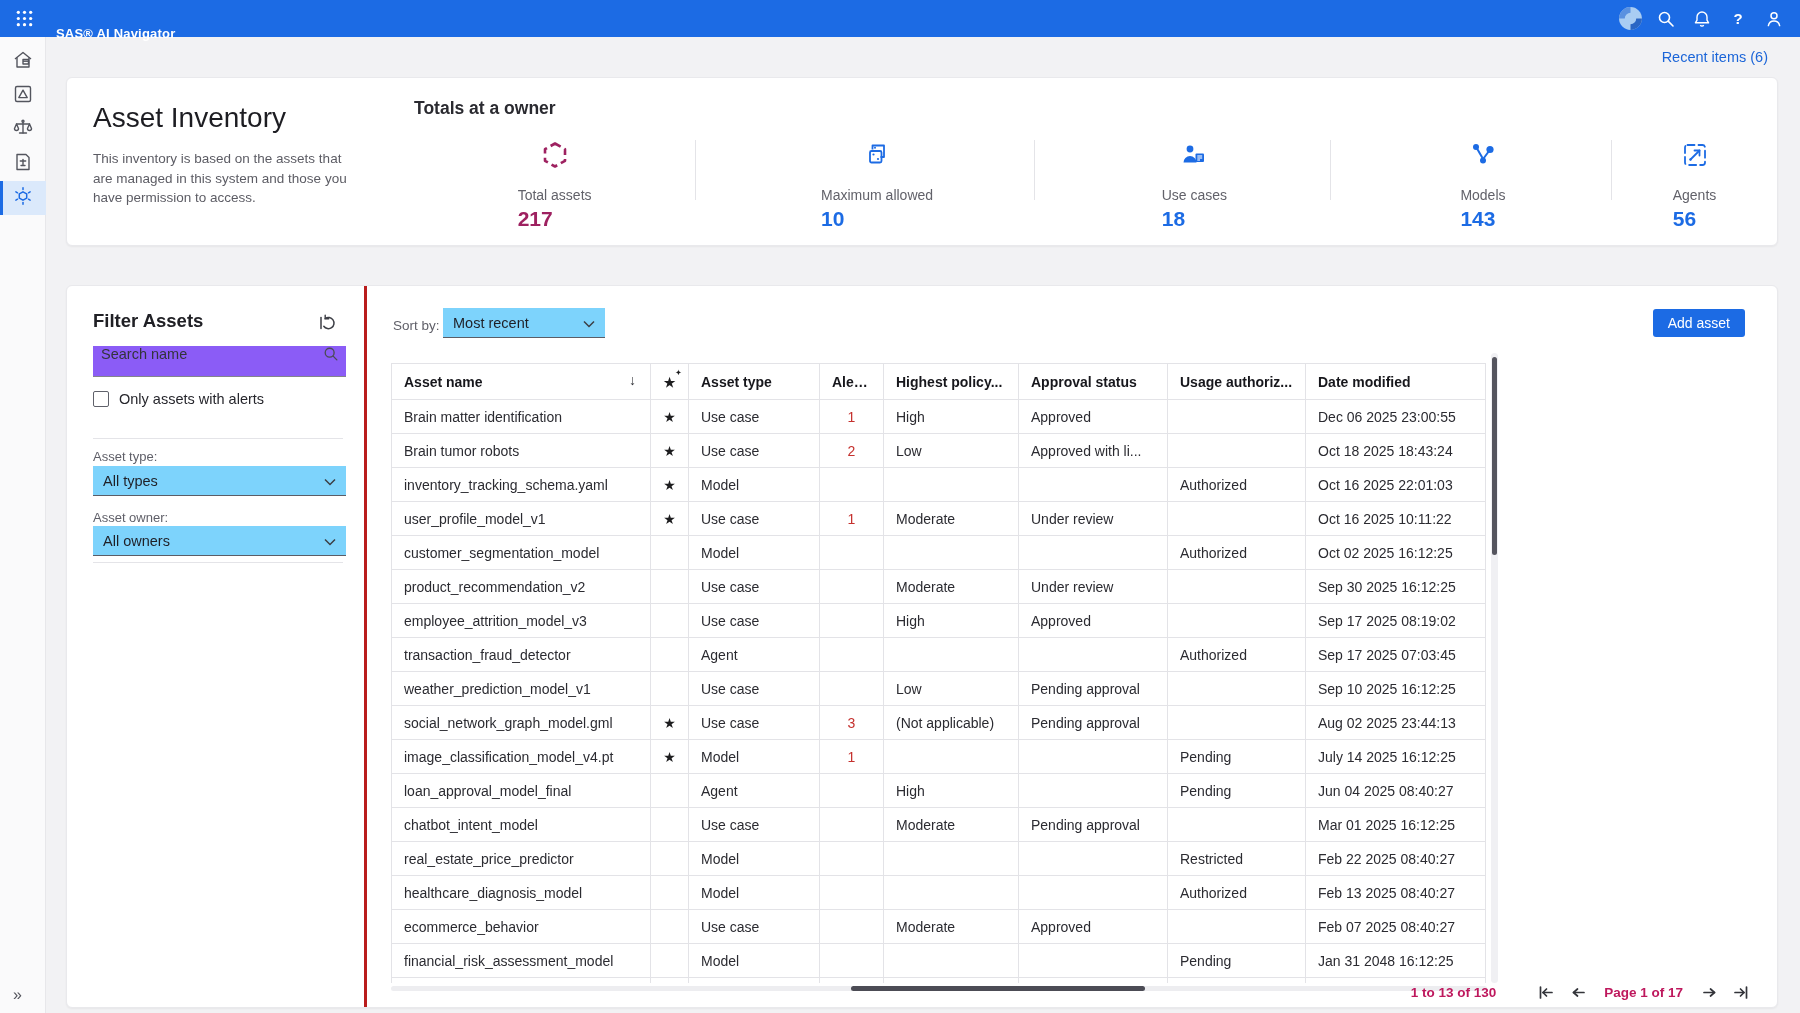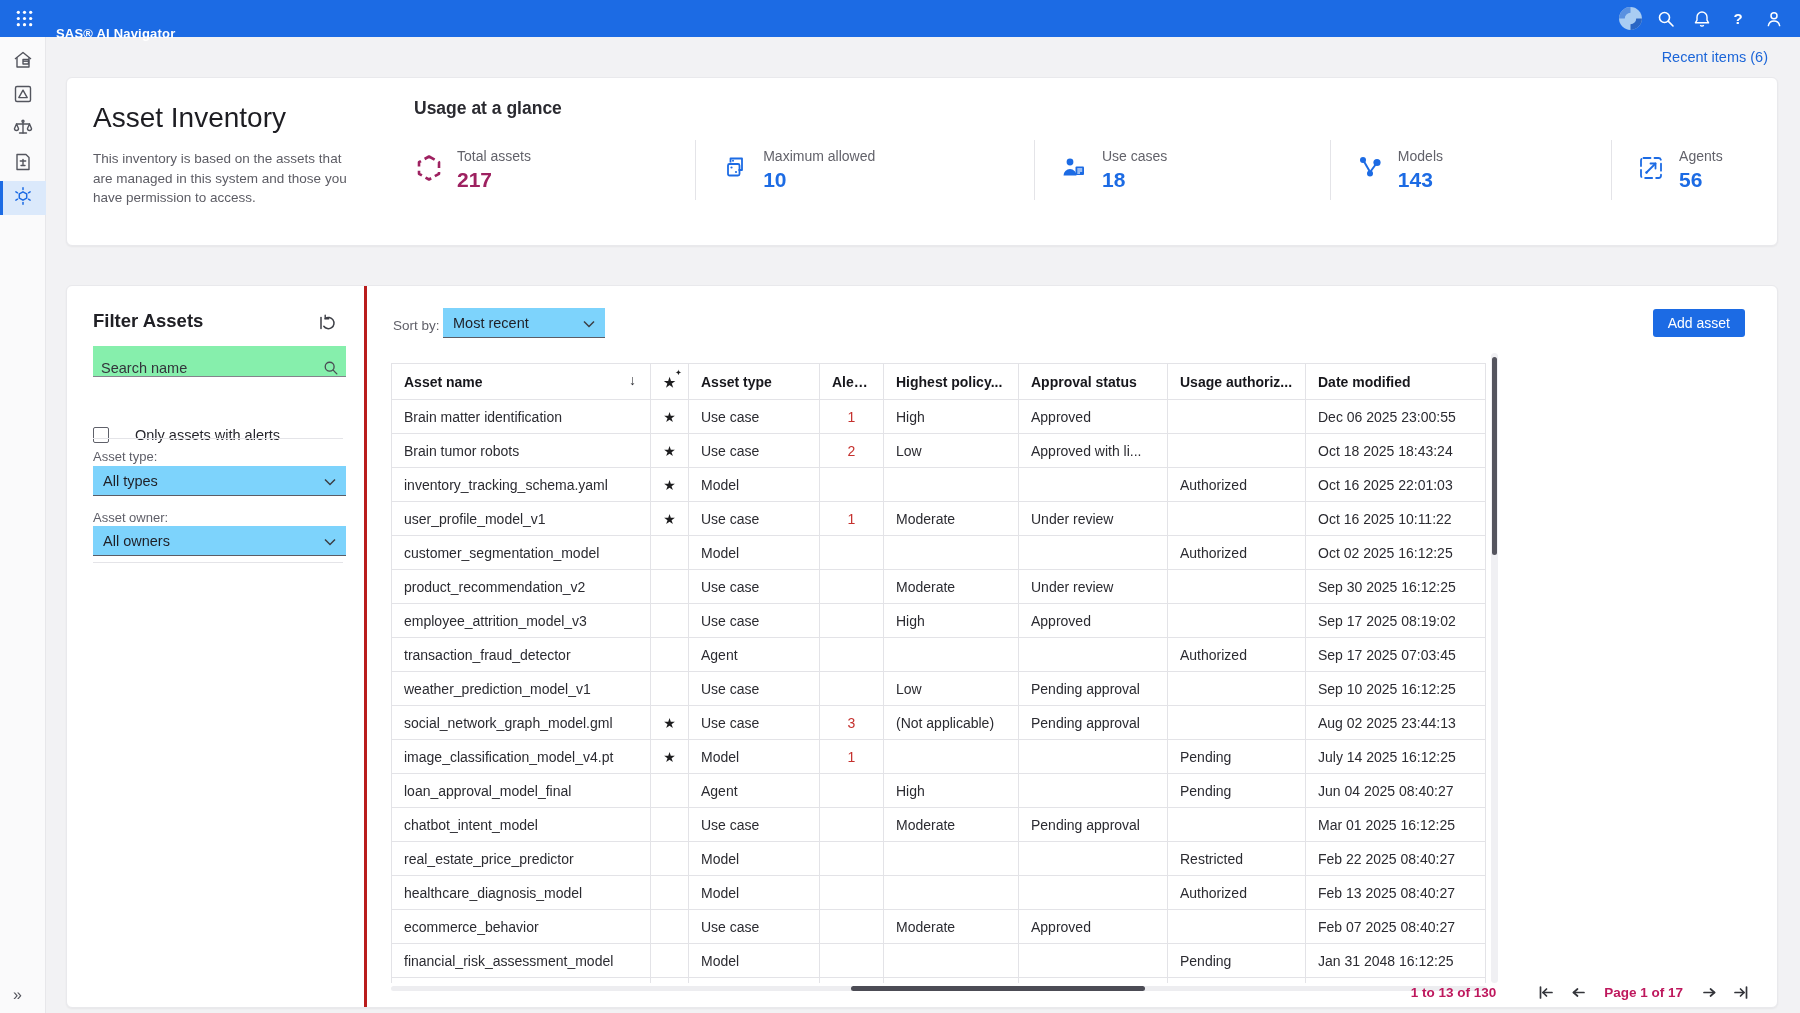--- a/index.html
+++ b/index.html
@@ -34,36 +34,36 @@
 
   .card { position:absolute; background:#fff; border:1px solid #e9e9ec; border-radius:6px; box-shadow:0 1px 2px rgba(0,0,0,.05); }
   .card-header { left:20px; top:40px; width:1712px; height:169px; }
   .card-main   { left:20px; top:248px; width:1712px; height:723px; }
 
   
   .ai-title { position:absolute; left:26px; top:24px; font-size:28px; font-weight:400; color:#1d1d22; }
   .ai-desc  { position:absolute; left:26px; top:71px; width:266px; font-size:13.5px; line-height:1.45; color:#5c5c64; }
   .totals-title { position:absolute; left:347px; top:20px; font-size:17.5px; color:#2a2a30; }
   .stats-row { position:absolute; left:347px; top:56px; right:24px; height:72px; display:flex; align-items:center; }
-  .stat { display:flex; align-items:center; gap:13px; height:60px; }
+  .stat { display:flex; align-items:center; gap:13px; height:60px;flex-direction:column; }
   .stat + .stat { border-left:1px solid #e4e4e8; padding-left:24px; }
   .stat-1 { flex-basis:21%; }  .stat-2 { flex-basis:25.3%; } .stat-3 { flex-basis:22.1%; }
   .stat-4 { flex-basis:21%; }  .stat-5 { flex-basis:10.6%; }
   .stat-label { font-size:14px; color:#62626a; margin-bottom:4px; }
   .stat-value { font-size:21px; font-weight:700; }
 
   
   .filter-panel { position:absolute; left:0; top:0; bottom:0; width:300px; border-right:3px solid #b91c1c; }
   .filter-title { position:absolute; left:26px; top:24px; font-size:18.5px; color:#202025; }
   .filter-reset { position:absolute; right:26px; top:26px; width:22px; height:22px; }
-  .search-box { position:absolute; left:26px; top:60px; width:253px; height:31px; background:#86efac; border-bottom:1px solid #84848c; display:flex; align-items:flex-end; }
+  .search-box { position:absolute; left:26px; top:60px; width:253px; height:31px; background:#8b5cf6; border-bottom:1px solid #84848c; display:flex; align-items:flex-start; }
   .search-box input { flex:1; min-width:0; background:transparent; border:none; outline:none; font:14.5px "Liberation Sans", sans-serif; color:#2a2b31; padding:0 8px; }
   .search-box input::placeholder { color:#33343b; opacity:1; }
   .search-box .mag { padding-right:7px; display:flex; }
-  .alerts-check { position:absolute; left:26px; top:105px; display:flex; align-items:center; gap:26px; font-size:14.5px; color:#26262c;margin-top:36px; }
+  .alerts-check { position:absolute; left:26px; top:105px; display:flex; align-items:center; gap:10px; font-size:14.5px; color:#26262c; }
   .checkbox { width:16px; height:16px; border:1.5px solid #5f616a; border-radius:2px; background:#fff; flex:0 0 auto; }
   .f-div { position:absolute; left:26px; right:21px; border-top:1px solid #e4e4e8; }
   .f-div.d1 { top:152px; } .f-div.d2 { top:276px; }
   .f-label { position:absolute; left:26px; font-size:13px; color:#5f5f68; }
   .f-label.l1 { top:163px; } .f-label.l2 { top:224px; }
   .select { height:30px; background:#7dd3fc; border-bottom:1.5px solid #5b5d66; display:flex; align-items:center; justify-content:space-between; padding:0 10px; font-size:14.5px; color:#1f1f26; }
   .select-type  { position:absolute; left:26px; top:180px; width:253px; }
   .select-owner { position:absolute; left:26px; top:240px; width:253px;text-align:center; }
 
   
@@ -211,21 +211,21 @@
   <div class="side-expand" data-interactable="true">»</div>
 </aside>
 
 <main class="main" data-interactable="false">
 
   <a class="recent-items" data-interactable="true">Recent items (6)</a>
 
   <section class="card card-header" data-interactable="false">
     <h1 class="ai-title" data-interactable="false">Asset Inventory</h1>
     <p class="ai-desc" data-interactable="false">This inventory is based on the assets that are managed in this system and those you have permission to access.</p>
-    <h2 class="totals-title" data-interactable="false">Usage at a glance</h2>
+    <h2 class="totals-title" data-interactable="false">Totals at a owner</h2>
 
     <div class="stats-row" data-interactable="false">
       <div class="stat stat-1" data-interactable="false">
         <span data-interactable="false">
           <svg width="30" height="30" viewBox="0 0 30 30" fill="none" stroke="#9e2160" stroke-width="2.6" stroke-linejoin="round">
             <path d="M15 3.5 L25 9.2 V20.8 L15 26.5 L5 20.8 V9.2 Z" stroke-dasharray="6.5 4.2"></path>
           </svg>
         </span>
         <div>
           <div class="stat-label" data-interactable="false">Total assets</div>

